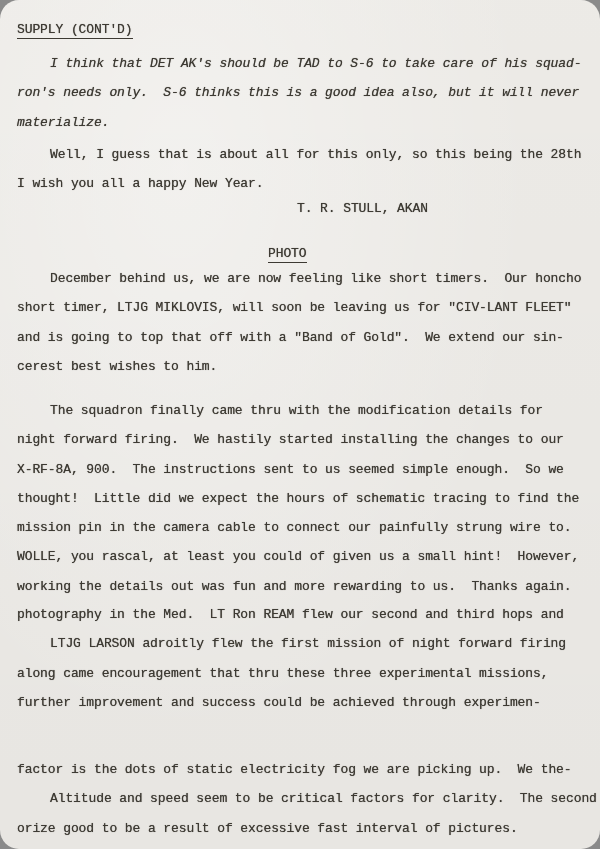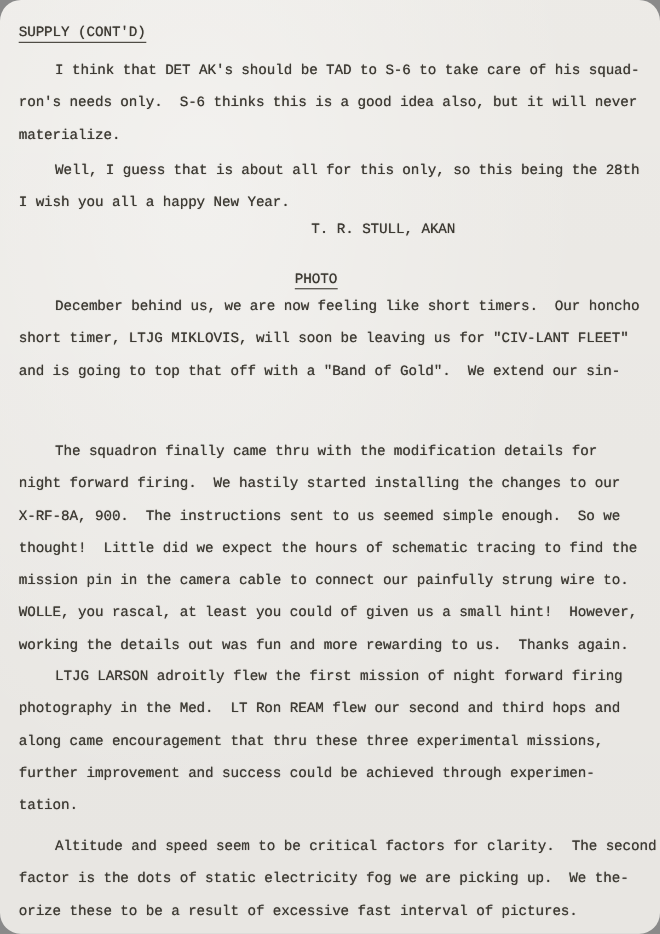--- a/index.html
+++ b/index.html
@@ -41,23 +41,23 @@
     text-indent: 33px;
   }
   .heading-underline {
     display: inline-block;
     border-bottom: 1.4px solid var(--ink);
     padding-bottom: 1px;
   }
   .abs { position: absolute; }
   
   #supply-heading   { top: 22px;  left: 17px; }
-  #supply-p1        { top: 49px;  }
+  #supply-p1        { top: 49px; font-style: italic;  }
   #supply-p2        { top: 140px; }
-  #supply-signature { top: 201px; left: 283px; white-space: pre; }
+  #supply-signature { top: 201px; left: 297px; white-space: pre; }
   #photo-heading    { top: 246px; left: 268px; text-align: center; }
   #photo-p1         { top: 264px; }
   #photo-p2         { top: 396px; }
   #photo-p3         { top: 600px; }
   #photo-p4         { top: 755px; }
 </style>
 </head>
 <body>
 
 <div class="page">
@@ -80,39 +80,39 @@
   <div id="supply-signature" class="abs">T. R. STULL, AKAN</div>
 
   <div id="photo-heading" class="abs">
     <span class="heading-underline">PHOTO</span>
   </div>
 
   <div id="photo-p1" class="block">
     <div class="line indent">December behind us, we are now feeling like short timers.  Our honcho</div>
     <div class="line">short timer, LTJG MIKLOVIS, will soon be leaving us for "CIV-LANT FLEET"</div>
     <div class="line">and is going to top that off with a "Band of Gold".  We extend our sin-</div>
+    <div class="line">cerest best wishes to him.</div>
   </div>
 
   <div id="photo-p2" class="block">
     <div class="line indent">The squadron finally came thru with the modification details for</div>
     <div class="line">night forward firing.  We hastily started installing the changes to our</div>
     <div class="line">X-RF-8A, 900.  The instructions sent to us seemed simple enough.  So we</div>
     <div class="line">thought!  Little did we expect the hours of schematic tracing to find the</div>
     <div class="line">mission pin in the camera cable to connect our painfully strung wire to.</div>
     <div class="line">WOLLE, you rascal, at least you could of given us a small hint!  However,</div>
     <div class="line">working the details out was fun and more rewarding to us.  Thanks again.</div>
   </div>
 
   <div id="photo-p3" class="block">
+    <div class="line">photography in the Med.  LT Ron REAM flew our second and third hops and</div>
     <div class="line indent">LTJG LARSON adroitly flew the first mission of night forward firing</div>
-    <div class="line">photography in the Med.  LT Ron REAM flew our second and third hops and</div>
     <div class="line">along came encouragement that thru these three experimental missions,</div>
     <div class="line">further improvement and success could be achieved through experimen-</div>
-    <div class="line">tation.</div>
   </div>
 
   <div id="photo-p4" class="block">
+    <div class="line">factor is the dots of static electricity fog we are picking up.  We the-</div>
     <div class="line indent">Altitude and speed seem to be critical factors for clarity.  The second</div>
-    <div class="line">factor is the dots of static electricity fog we are picking up.  We the-</div>
-    <div class="line">orize these to be a result of excessive fast interval of pictures.</div>
+    <div class="line">orize good to be a result of excessive fast interval of pictures.</div>
   </div>
 
 </div>
 
 </body></html>

